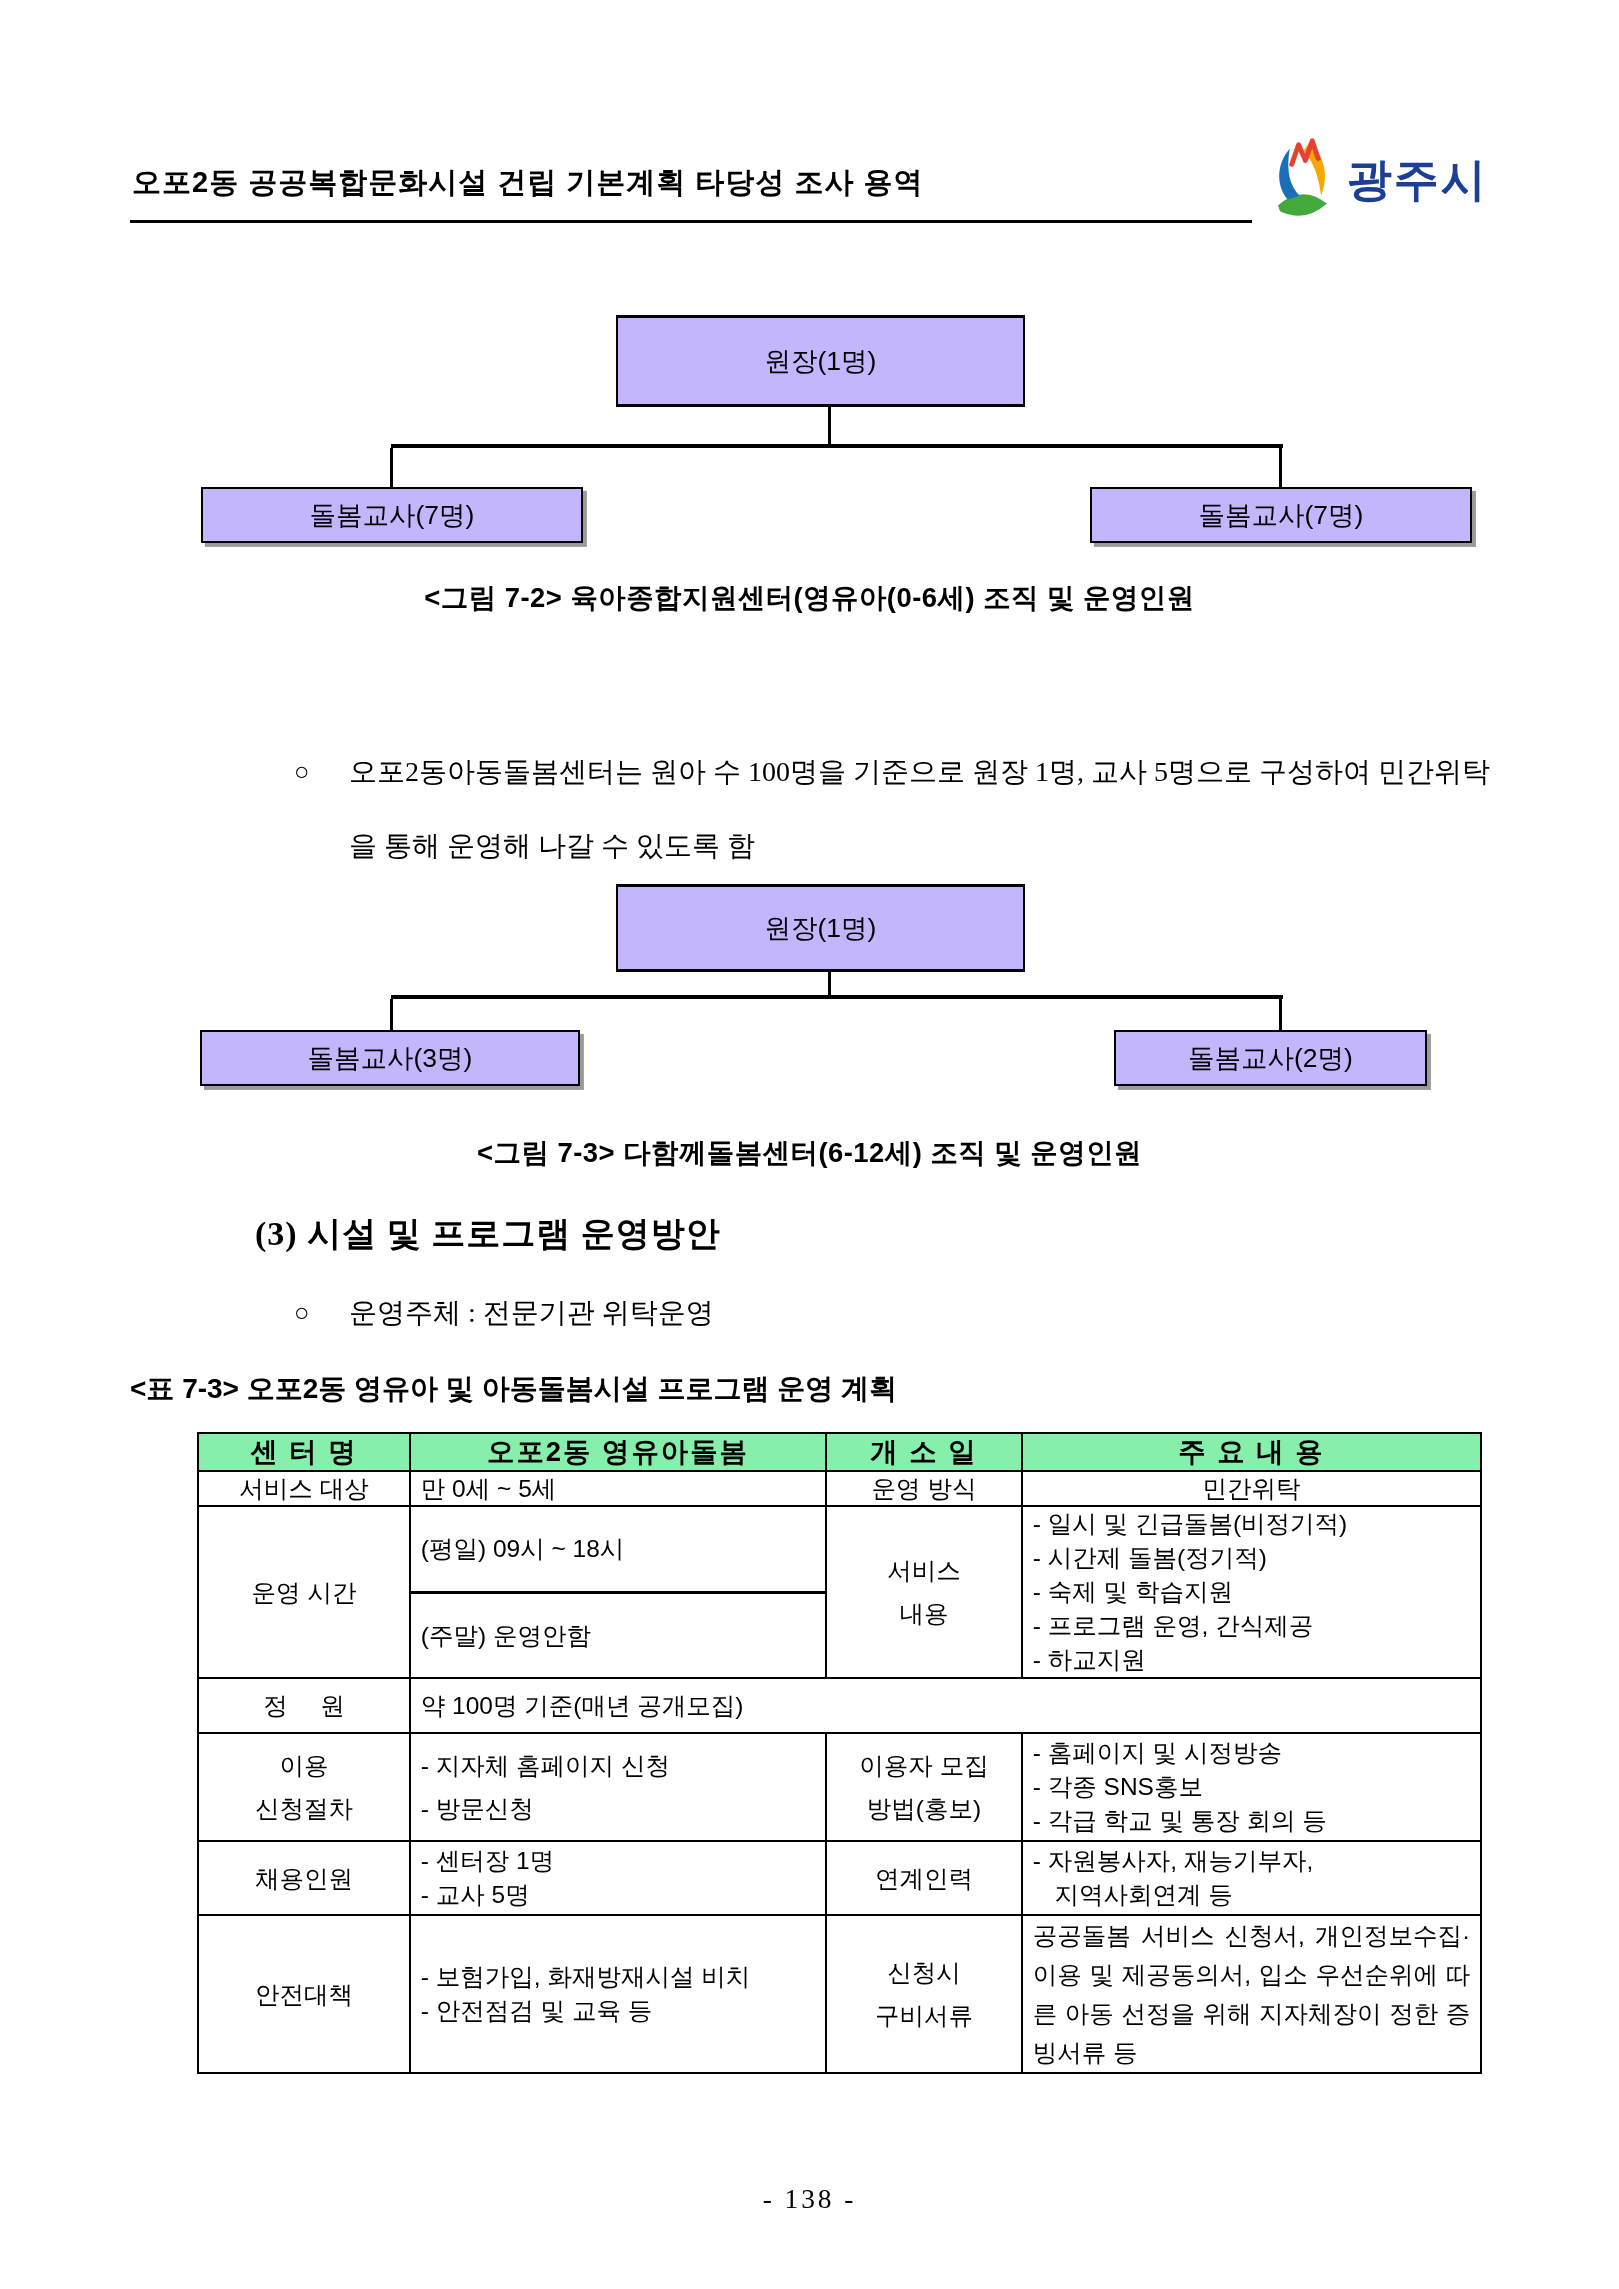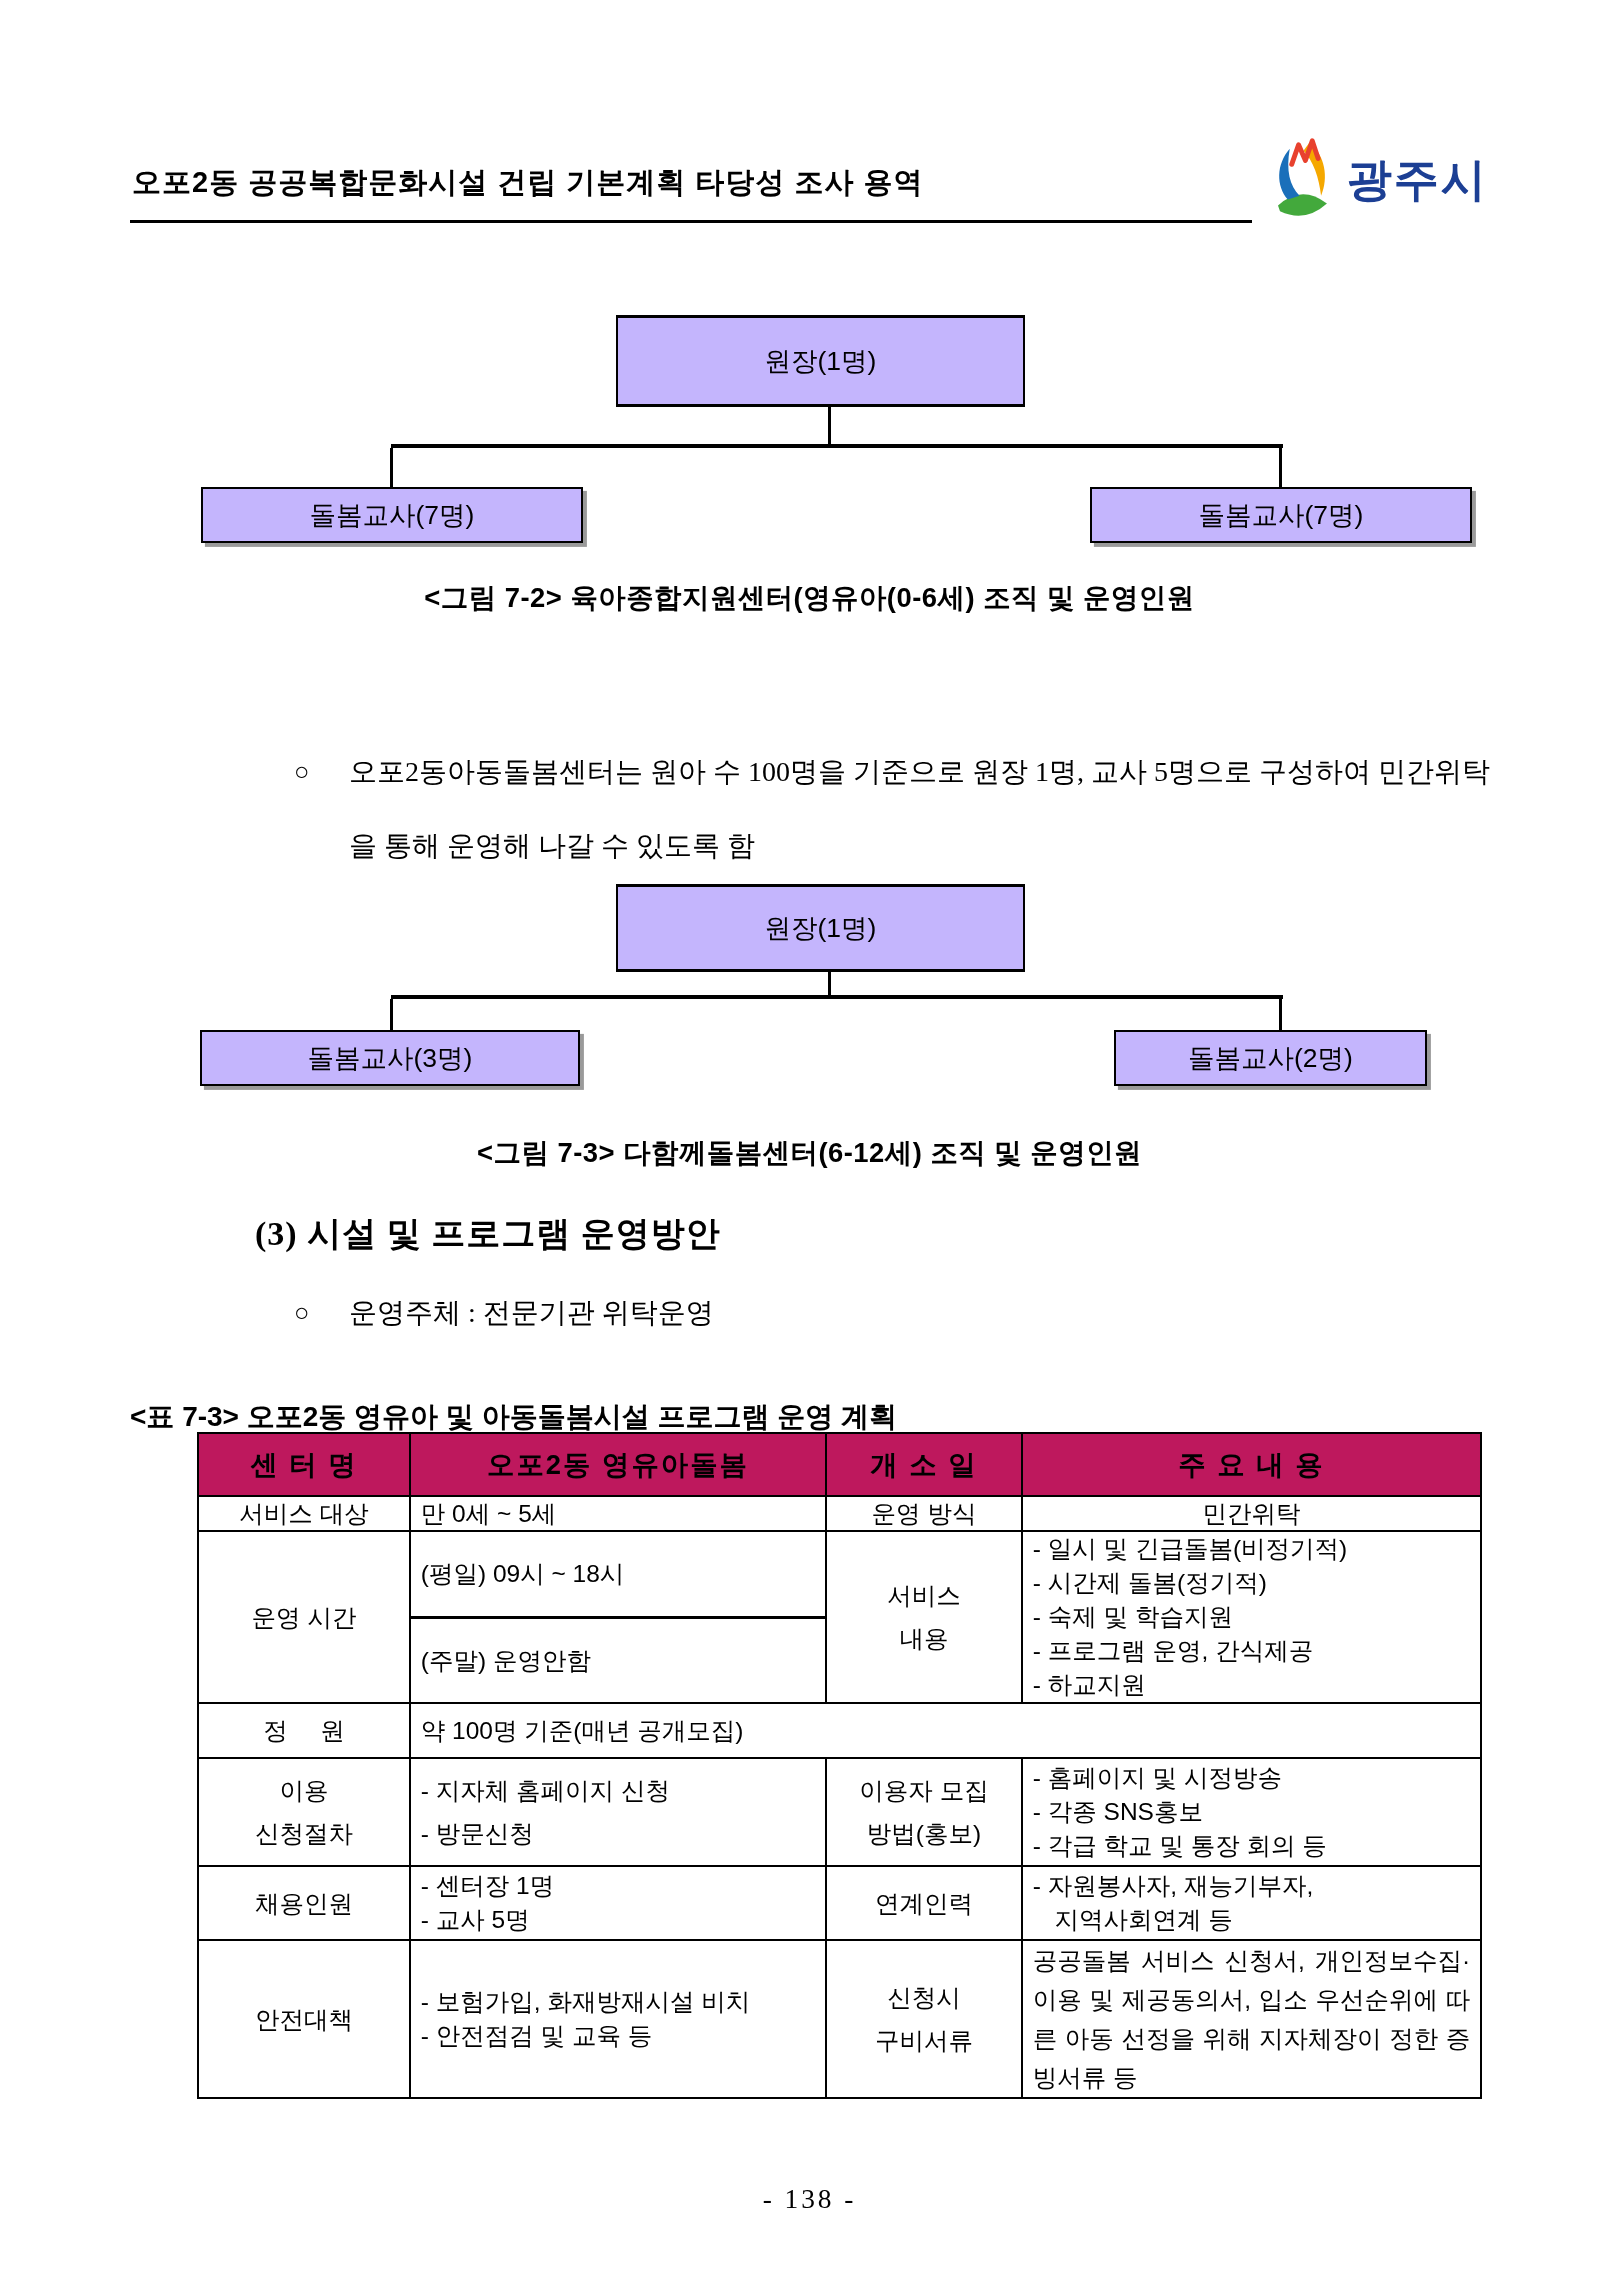--- a/index.html
+++ b/index.html
@@ -47,33 +47,33 @@
   .bullet {
     position:absolute; left:294px; display:flex; align-items:flex-start;
     font-family:"Liberation Serif", serif; font-size:28px; line-height:74px;
   }
   .bullet .marker { width:55px; flex:0 0 55px; font-size:25.5px; }
   .bullet .btext { flex:1; text-align:justify; word-break:break-all; }
   .bullet.single .btext { text-align:left; }
   
   .table-title {
     position:absolute; left:130px; top:1370px;
-    font-size:28px; font-weight:600;margin-top:28px;
+    font-size:28px; font-weight:600;
   }
   table.main {
     position:absolute; left:197px; top:1432px; width:1282px;
     border-collapse:collapse; table-layout:fixed;
     font-size:24.5px; border:2.9px solid #000;
   }
   table.main td, table.main th {
     border:2px solid #000; padding:0 9.8px; box-sizing:border-box;
     vertical-align:middle;
   }
   table.main th {
-    background:#be185d; font-size:27.4px; font-weight:700; height:63px;
+    background:#86efac; font-size:27.4px; font-weight:700; height:38px;
     text-align:center; letter-spacing:2px;
   }
   .c-center { text-align:center; }
   .c-left   { text-align:left; }
   .list-cell div { line-height:34px; }
   .list-cell { padding:5.9px 9.8px; }
   .gap-list div { line-height:43px; }
   .two-line div { line-height:43px; text-align:center; }
   .indent1 { padding-left:21.6px; }
   .ws-wide { word-spacing:25.5px; }

